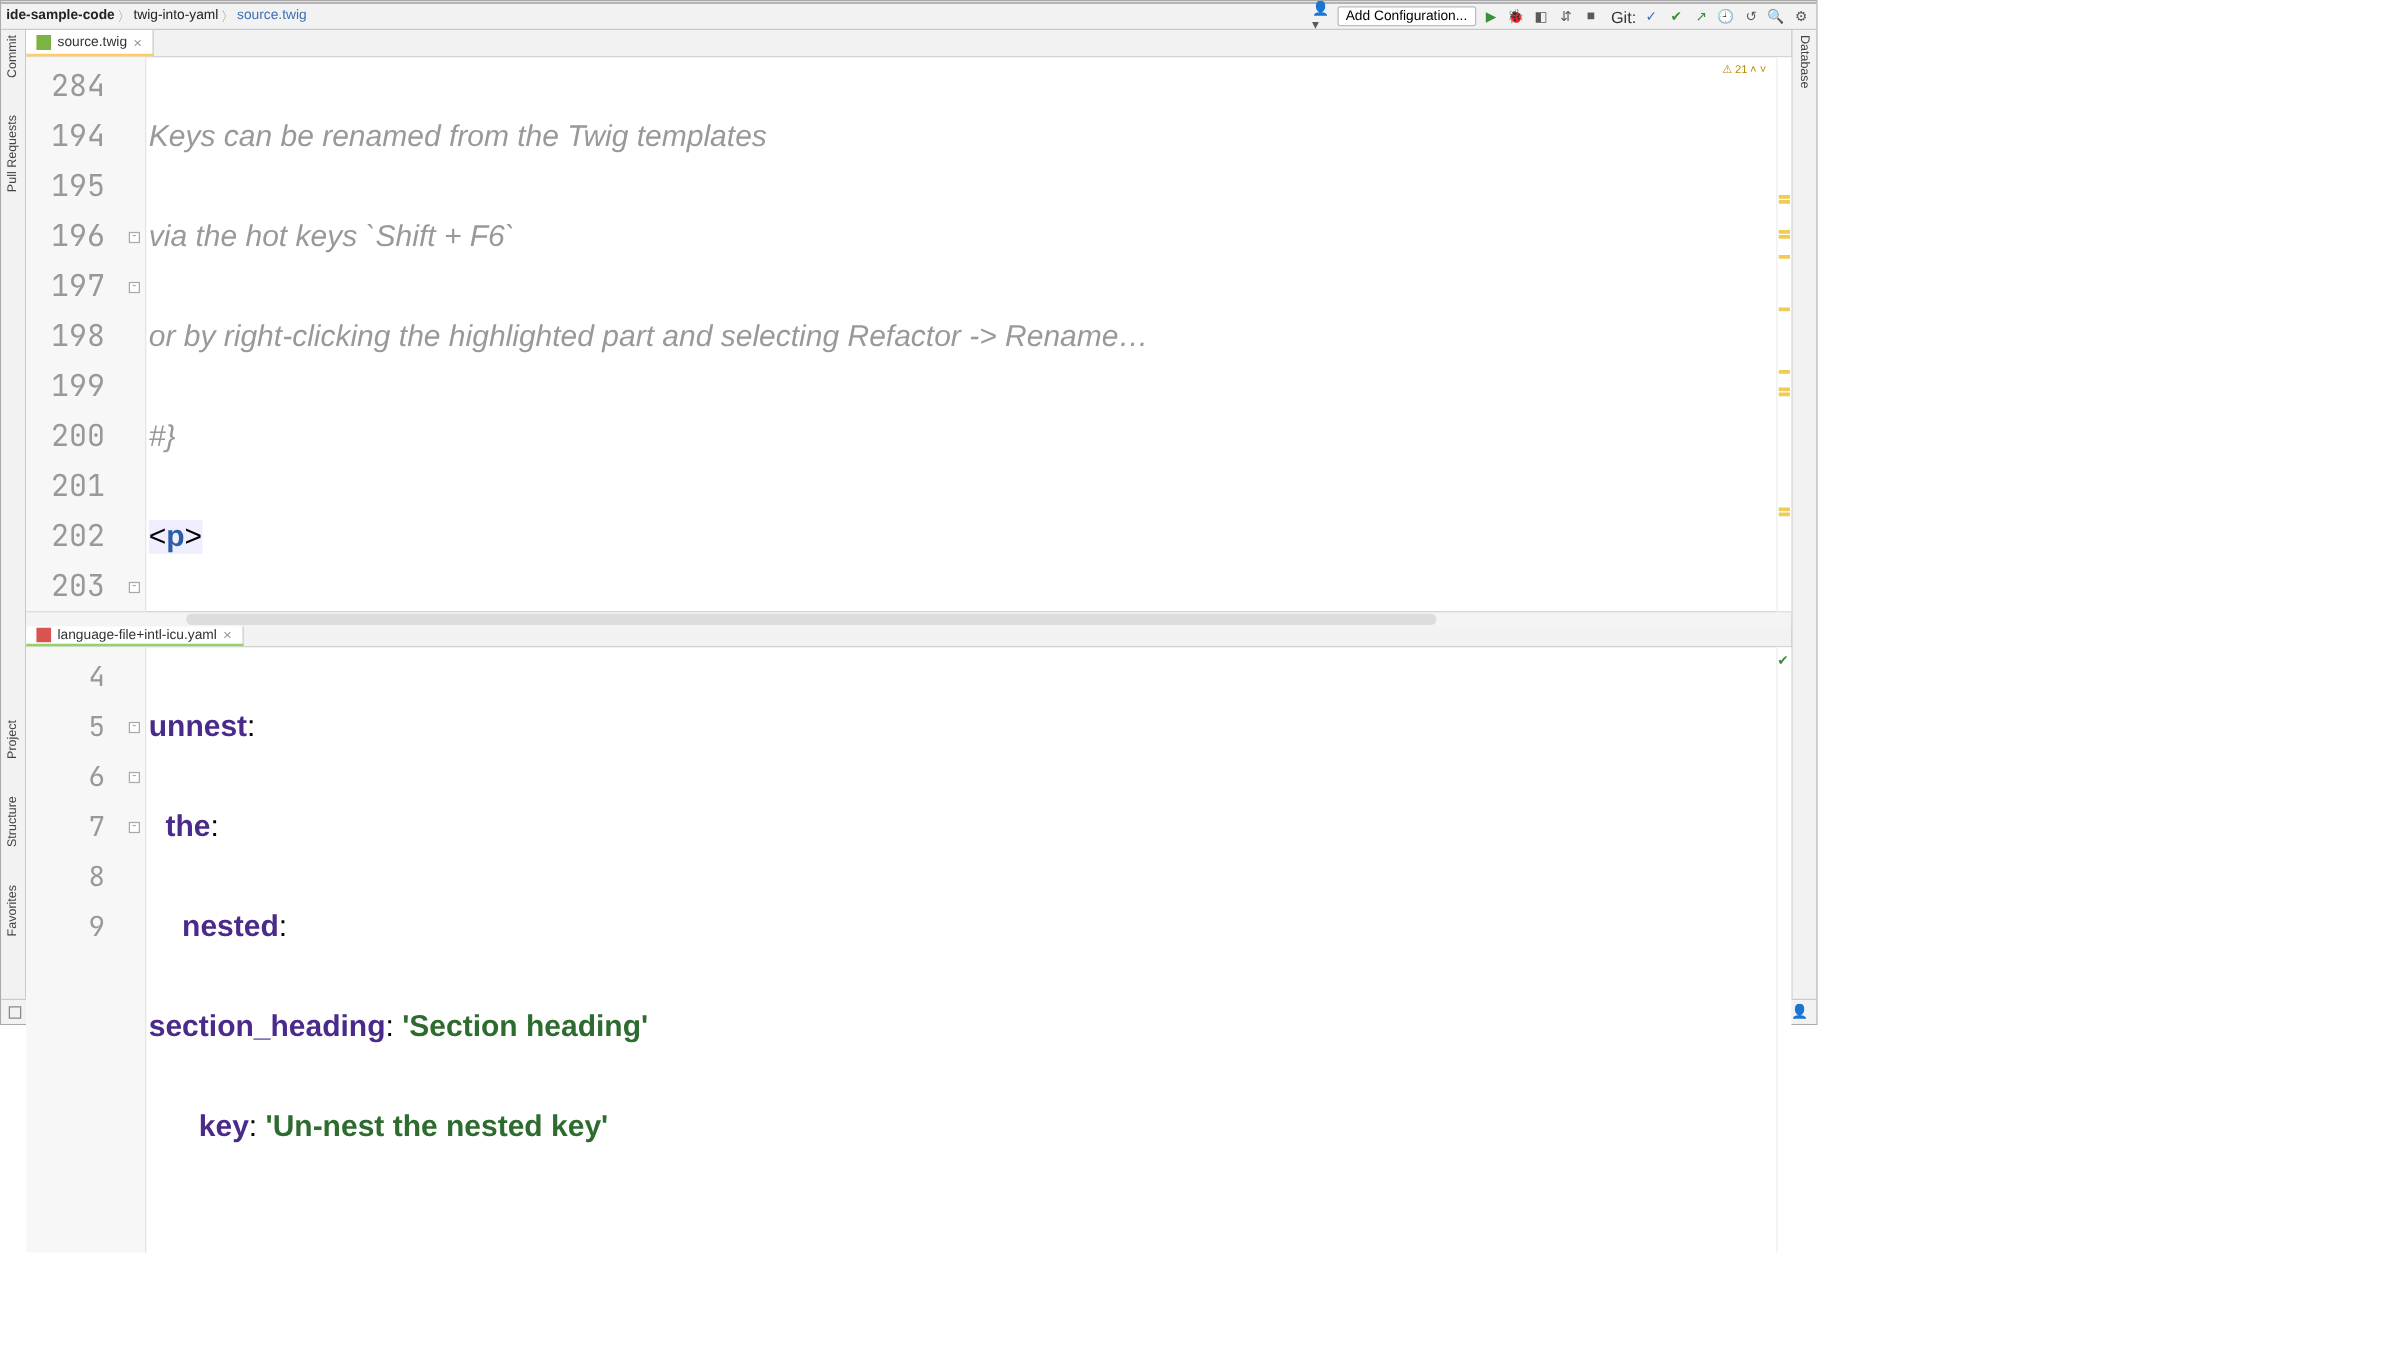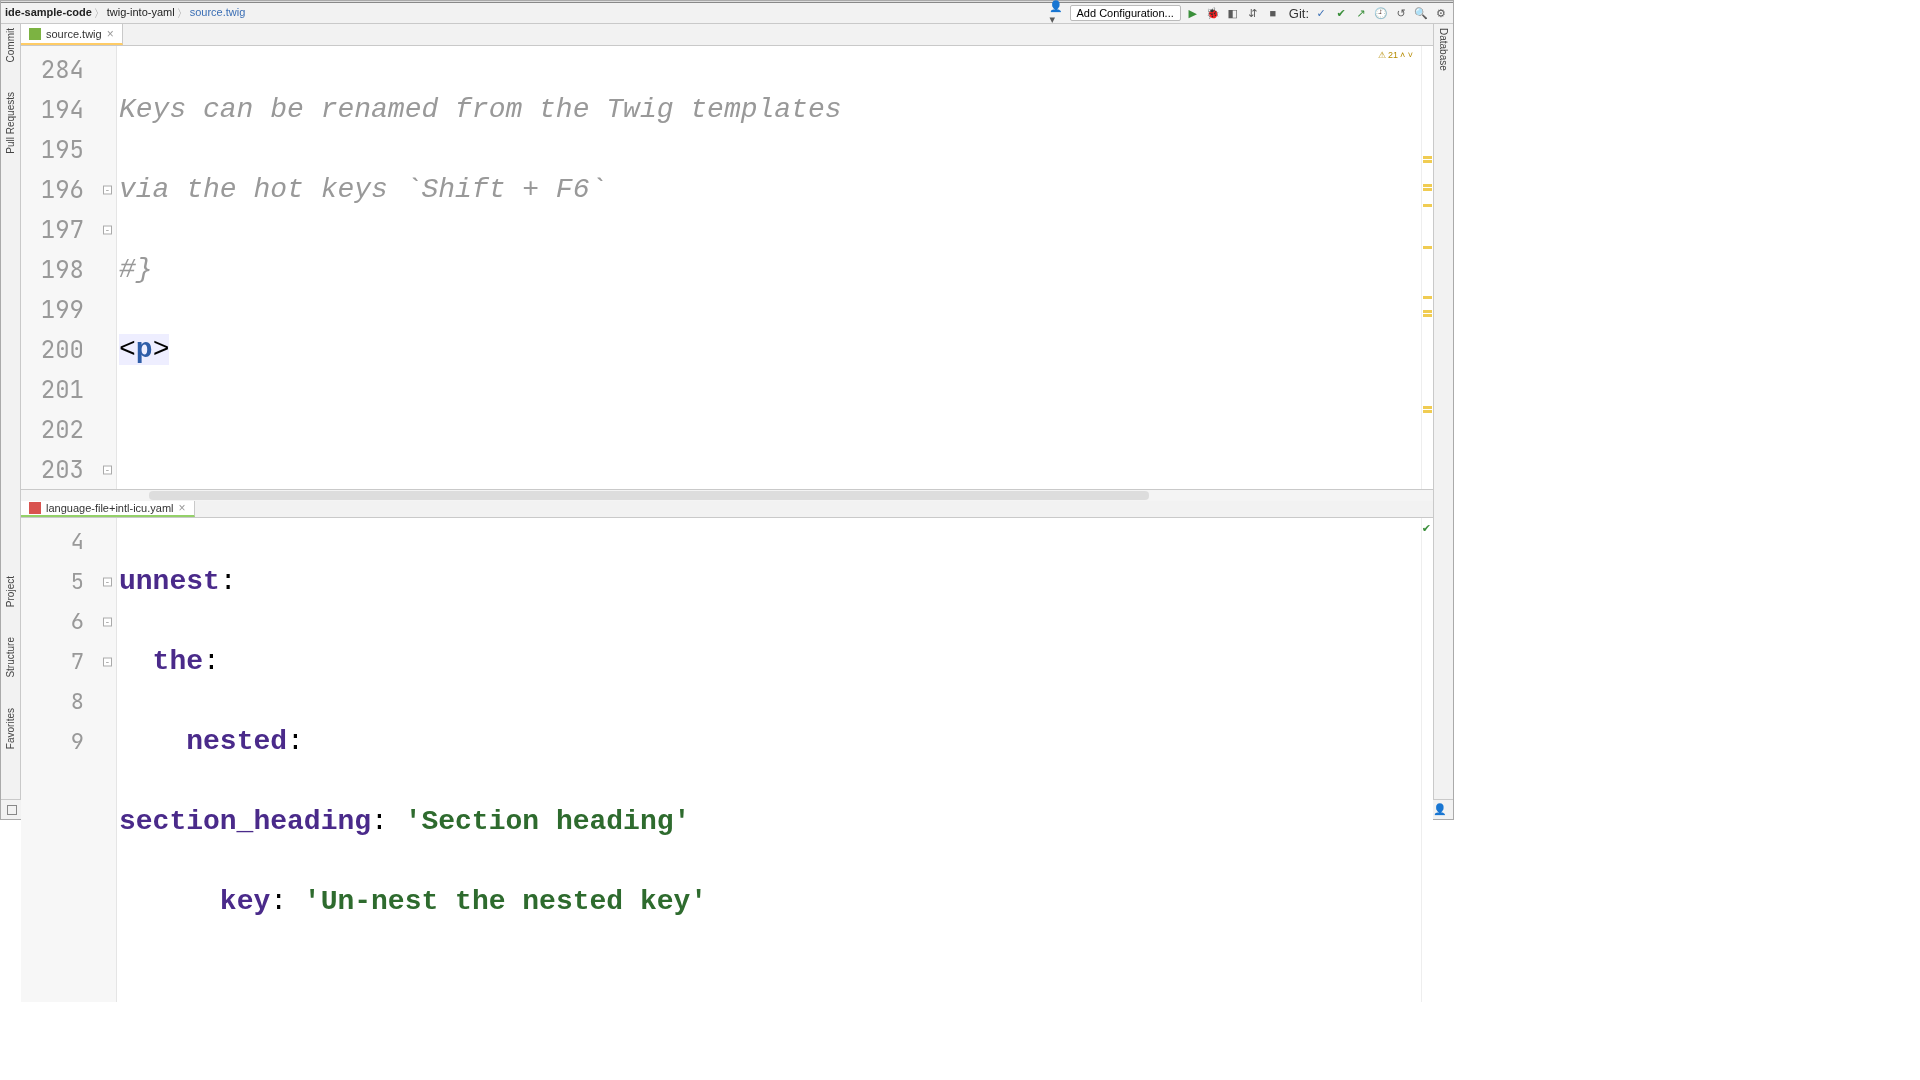--- a/index.html
+++ b/index.html
@@ -36,21 +36,21 @@
 
 .editor-pane { position: relative; display: flex; background: #fff; }
 .editor-top { flex: 1; min-height: 0; border-bottom: 1px solid #c9c9c9; }
 .editor-bottom { height: 280px; display: flex; flex-direction: column; }
 
 .gutter { width: 96px; background: #f7f7f7; border-right: 1px solid #e5e5e5; padding-top: 4px; text-align: right; font-family: "JetBrains Mono", Consolas, monospace; font-size: 24px; color: #999; position: relative; }
 .gutter.small { font-size: 22px; width: 96px; }
 .gutter .ln { padding-right: 32px; line-height: 40px; height: 40px; position: relative; }
 .gutter .fold { position: absolute; right: 4px; top: 50%; transform: translateY(-50%); width: 9px; height: 9px; border: 1px solid #aaa; background: #fff; font-size: 8px; line-height: 7px; text-align: center; color: #888; cursor: pointer; }
 
-.code { flex: 1; padding-top: 4px; font-family: Liberation Mono, monospace; font-size: 28px; line-height: 40px; white-space: pre; overflow: hidden; position: relative; }
+.code { flex: 1; padding-top: 4px; font-family: Liberation Sans, sans-serif; font-size: 24px; line-height: 40px; white-space: pre; overflow: hidden; position: relative; }
 .code .cline { height: 40px; padding-left: 2px; }
 .code .comment { color: #999; font-style: italic; }
 .code .tag { color: #2e5da8; font-weight: bold; }
 .code .hl { background: #eef; }
 .code .ykey { color: #4a2a8a; font-weight: bold; }
 .code .yval { color: #2e6b2e; font-weight: bold; }
 
 .marker-strip { width: 12px; background: #fff; position: relative; border-left: 1px solid #eee; }
 .marker-strip .mk { position: absolute; right: 1px; width: 9px; height: 3px; }
 .marker-strip .mk.y { background: #f0cc52; }
@@ -140,20 +140,21 @@
           <div class="ln">198</div>
           <div class="ln">199</div>
           <div class="ln">200</div>
           <div class="ln">201</div>
           <div class="ln">202</div>
           <div class="ln">203<span class="fold">−</span></div>
         </div>
         <div class="code">
 <div class="cline"><span class="comment">Keys can be renamed from the Twig templates</span></div>
 <div class="cline"><span class="comment">via the hot keys `Shift + F6`</span></div>
+<div class="cline"><span class="comment">or by right-clicking the highlighted part and selecting Refactor -&gt; Rename…</span></div>
 <div class="cline"><span class="comment">#}</span></div>
 <div class="cline"><span class="hl">&lt;<span class="tag">p</span>&gt;</span></div>
 
 
 
 
 
 
         </div>
         <div class="marker-strip">

